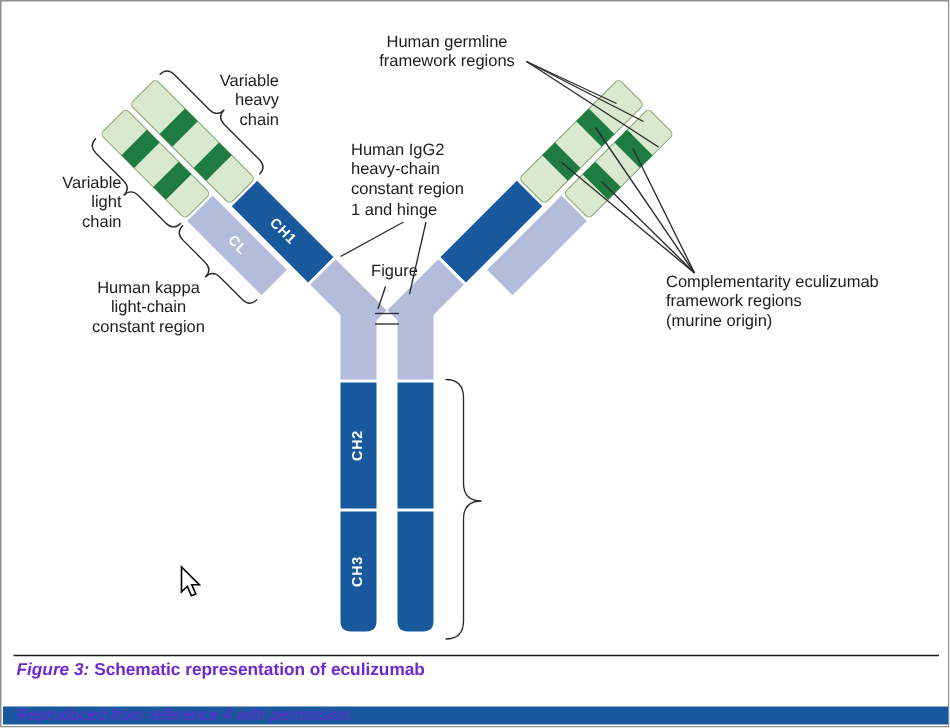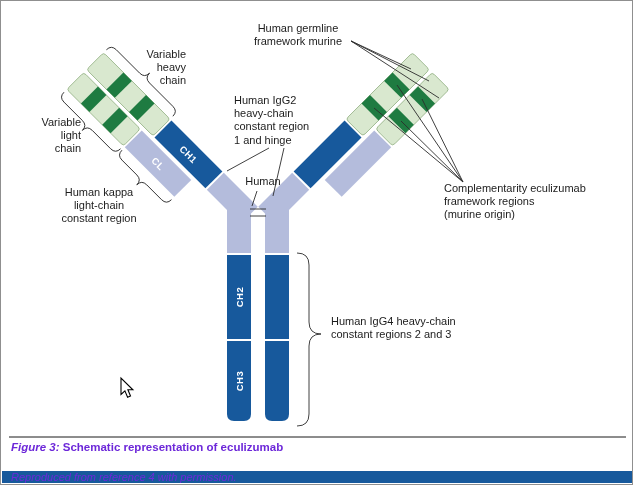--- a/index.html
+++ b/index.html
@@ -93,39 +93,37 @@
     <line x1="8" y1="436" x2="625" y2="436" stroke="#1a1a1a" stroke-width="1"></line>
 
     <rect x="1" y="470" width="631" height="12" fill="#17599c"></rect>
 
     <g transform="translate(120,377)">
       <path d="M0,0 L0,16.5 L3.9,12.9 L6.6,19.2 L9.5,18 L6.9,11.8 L11.9,11.8 Z" fill="#ffffff" stroke="#000000" stroke-width="1.1"></path>
     </g>
   </svg>
 
   <div class="lbl" style="left:238px;top:21px;width:118px;text-align:center;">Human germline
-framework murine</div>
+framework regions</div>
   <div class="lbl" style="left:233px;top:93px;width:100px;text-align:left;">Human IgG2
 heavy-chain
 constant region
 1 and hinge</div>
-  <div class="lbl" style="left:240px;top:174px;width:44px;text-align:center;">Human</div>
+  <div class="lbl" style="left:240px;top:174px;width:44px;text-align:center;">Figure</div>
   <div class="lbl" style="left:130px;top:47px;width:55px;text-align:right;">Variable
 heavy
 chain</div>
   <div class="lbl" style="left:24px;top:115px;width:56px;text-align:right;">Variable
 light
 chain</div>
   <div class="lbl" style="left:44px;top:185px;width:108px;text-align:center;">Human kappa
 light-chain
 constant region</div>
   <div class="lbl" style="left:443px;top:181px;width:180px;text-align:left;">Complementarity eculizumab
 framework regions
 (murine origin)</div>
-  <div class="lbl" style="left:330px;top:314px;width:162px;text-align:left;">Human IgG4 heavy-chain
-constant regions 2 and 3</div>
 
   <div class="caption">
     <div class="caption-line1"><span class="figlabel">Figure 3:</span><span class="figtitle"> Schematic representation of eculizumab</span></div>
     <div class="credit">Reproduced from reference 4 with permission.</div>
   </div>
 
 </div>
 
 </body></html>

